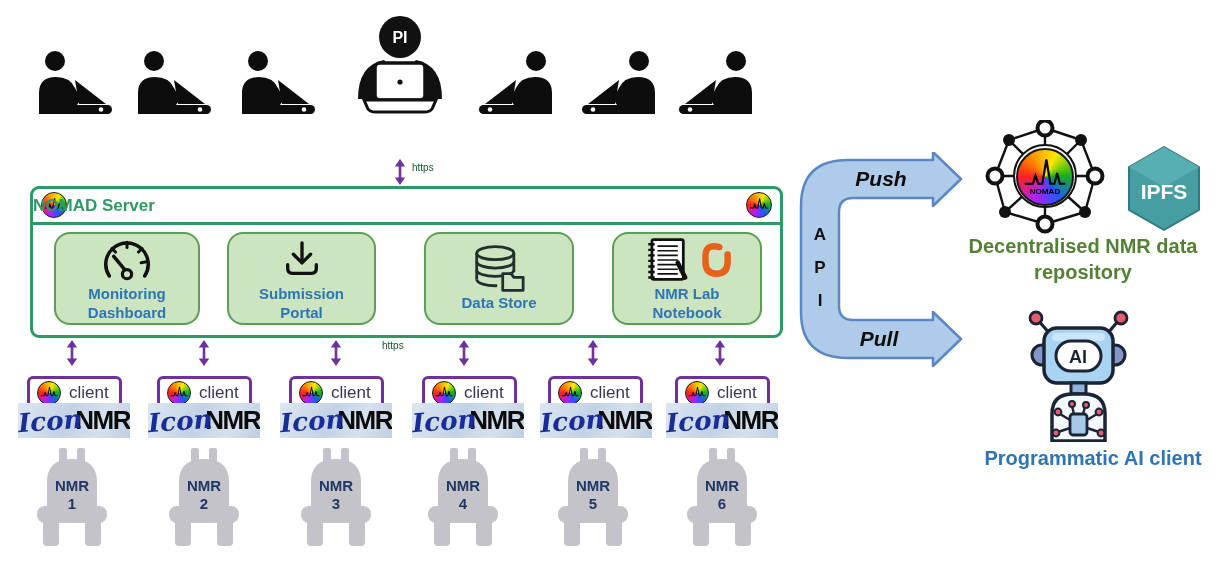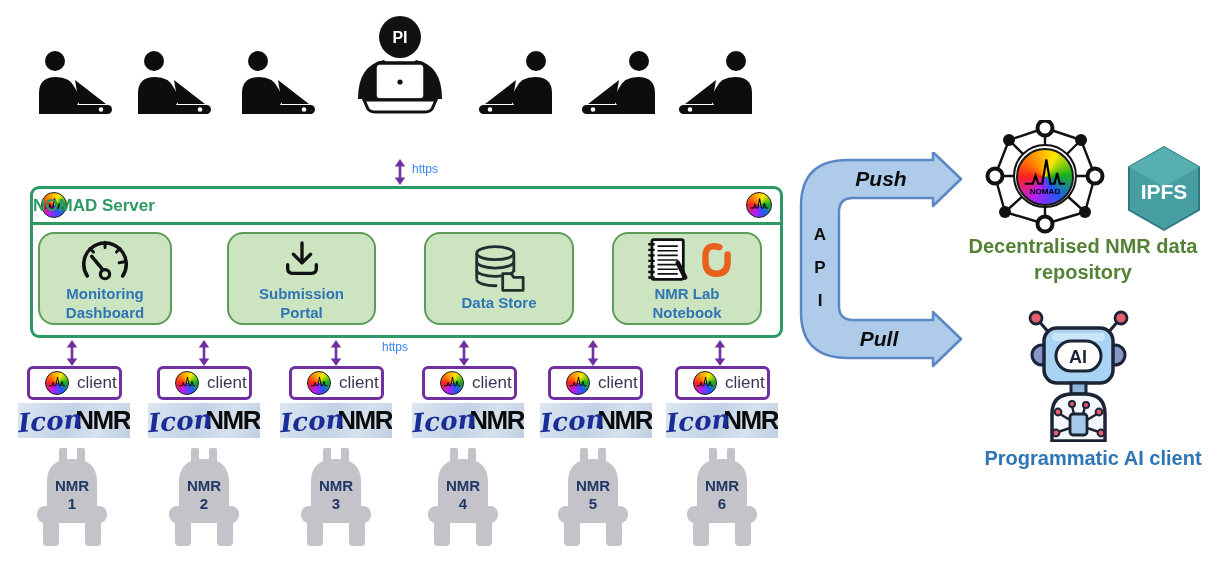--- a/index.html
+++ b/index.html
@@ -28,35 +28,35 @@
   .firefox{border-radius:50%;
     background:radial-gradient(circle at 40% 62%,#2f5db3 0 27%,rgba(0,0,0,0) 28%),
     conic-gradient(from 160deg,#ff9500,#e8641f 30%,#b5301a 50%,#ff9500 70%,#ffcb00 85%,#ff9500);}
 
   
   .uibar{left:30px;top:117px;width:747px;height:31px;border:3px solid #2E75B6;border-radius:15px;background:#fff;}
   .uibar-title{position:absolute;left:0;top:0;width:100%;height:100%;line-height:31px;text-align:center;
     color:#2E75B6;font-weight:bold;font-size:17px;}
 
   
-  .https-lbl{color:#3b82f6;font-size:12px;}
+  .https-lbl{color:#14532d;font-size:10px;}
 
   
   .server{left:30px;top:186px;width:747px;height:146px;border:3px solid #2D9964;border-radius:9px;background:#fff;}
   .server-head{position:relative;height:33px;border-bottom:3px solid #2D9964;}
   .server-title{position:absolute;left:0;top:0;width:100%;height:100%;line-height:33px;text-align:left;
     color:#2D9964;font-weight:bold;font-size:17px;}
   .module{position:absolute;top:43px;height:93px;box-sizing:border-box;background:#CDE4C1;border:2px solid #5E9D57;
     border-radius:16px;display:flex;flex-direction:column;align-items:center;justify-content:center;}
   .module-icon{height:48px;display:flex;align-items:center;justify-content:center;}
   .module .lbl{color:#2E75B6;font-weight:bold;font-size:15px;line-height:19px;text-align:center;}
 
   
   .client{box-sizing:border-box;width:95px;height:34px;border:3px solid #7030A0;border-radius:6px;background:#fff;
-    display:flex;align-items:center;gap:8px;padding-left:15px;top:366px;}
+    display:flex;align-items:center;gap:8px;padding-left:7px;top:376px;}
   .client .lbl{font-size:17px;color:#3E3355;}
 
   
   .iconnmr{width:112px;height:35px;top:403px;display:flex;align-items:center;justify-content:center;overflow:hidden;
     background:linear-gradient(112deg,#dde7f2 0%,#c2d2e5 45%,#d6e1ee 72%,#bfcfe2 100%);}
   .icn-prefix{font-family:"DejaVu Serif",serif;font-style:italic;font-weight:bold;font-size:26px;color:#1a2c96;
     transform:rotate(-4deg);}
   .icn-suffix{font-weight:900;font-size:26px;color:#0b0b0b;letter-spacing:-1.5px;margin-left:-7px;}
 
   
@@ -158,21 +158,21 @@
           </svg>
       </div>
       <div class="server-title">NOMAD Server</div>
       <div class="nomad abs" style="right:8px;top:3px;width:26px;height:26px">
         <svg viewBox="0 0 40 40">
             <path d="M5,25 H11 L13,19 15,25 H18 L21,9 24,25 H27 L29,17 31,25 H35" stroke="#000" stroke-width="1.8" fill="none"></path>
           </svg>
       </div>
     </div>
 
-    <div class="module" style="left:5px;width:134px">
+    <div class="module" style="left:21px;width:146px">
       <div class="module-icon">
         <svg width="58" height="46" viewBox="0 0 64 52">
           <path d="M12,44 A24,24 0 1 1 52,44" stroke="#111" stroke-width="4" fill="none" stroke-linecap="round"></path>
           <path d="M32,6 V12 M15,13 L19,17 M49,13 L45,17 M54,28 L48,29" stroke="#111" stroke-width="3.4" stroke-linecap="round"></path>
           <path d="M32,40 L17,22" stroke="#111" stroke-width="4" stroke-linecap="round"></path>
           <circle cx="32" cy="42" r="5.2" fill="#CDE4C1" stroke="#111" stroke-width="3.6"></circle>
         </svg>
       </div>
       <div class="lbl">Monitoring</div>
       <div class="lbl">Dashboard</div>

